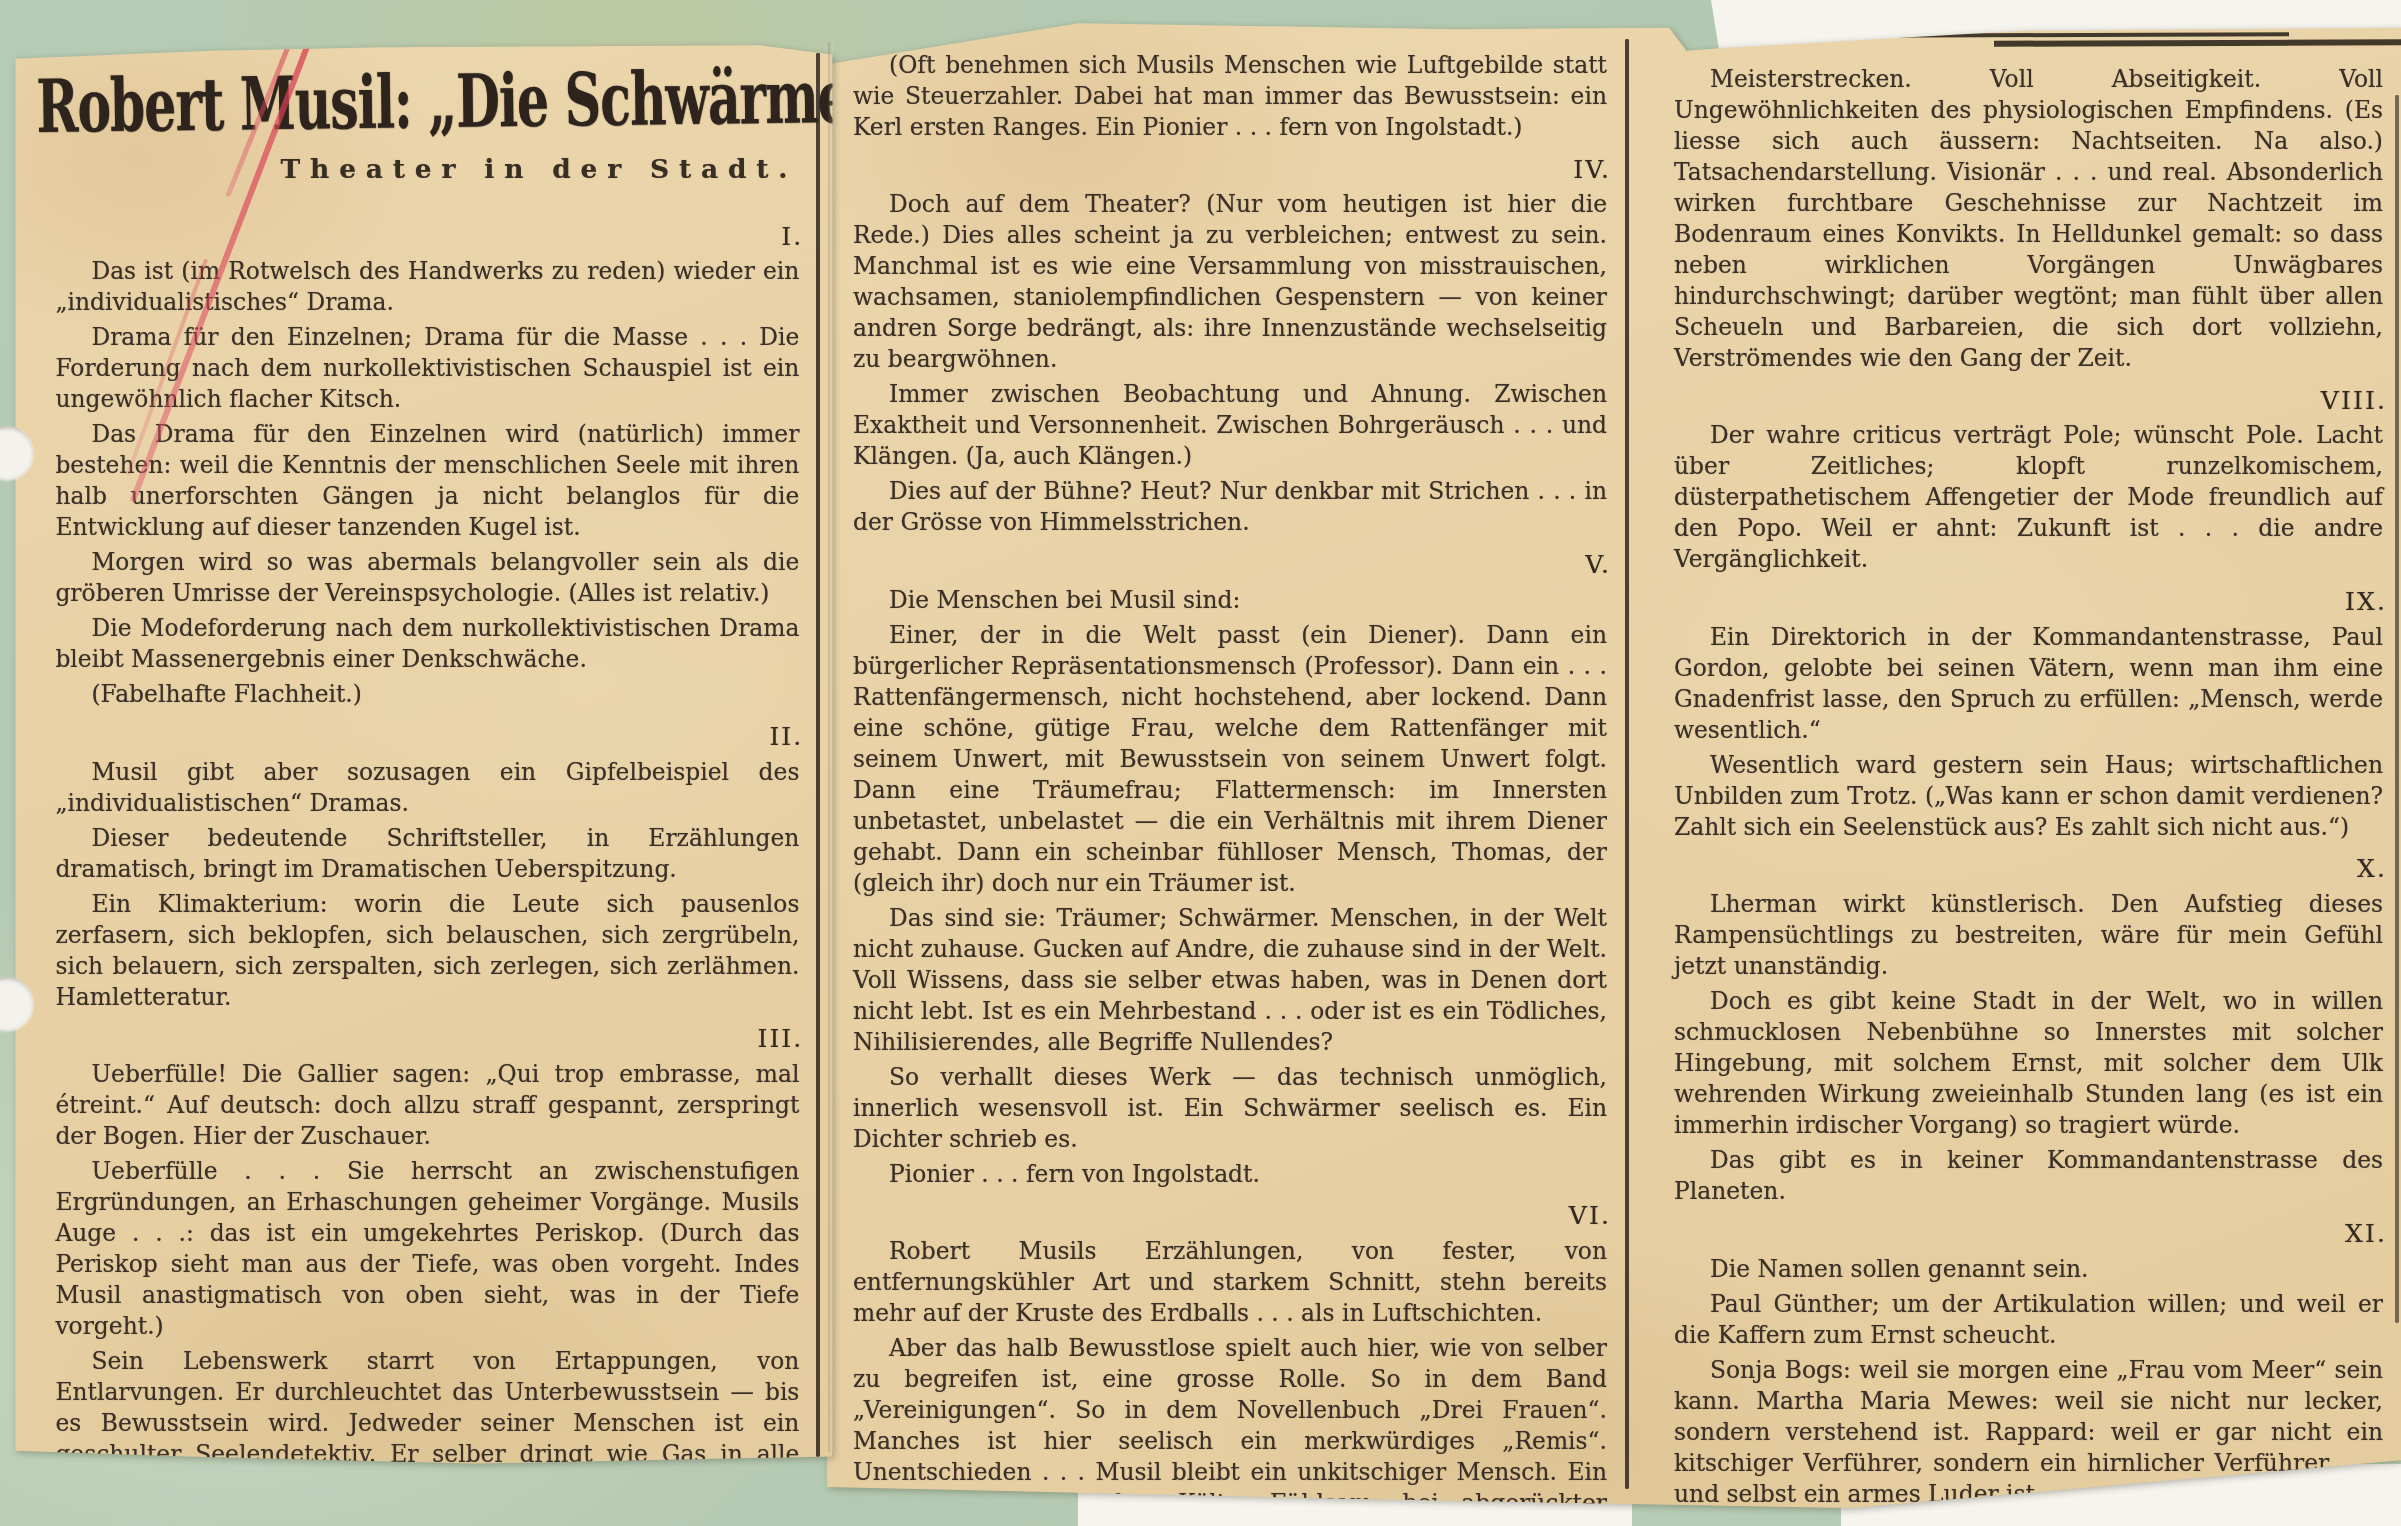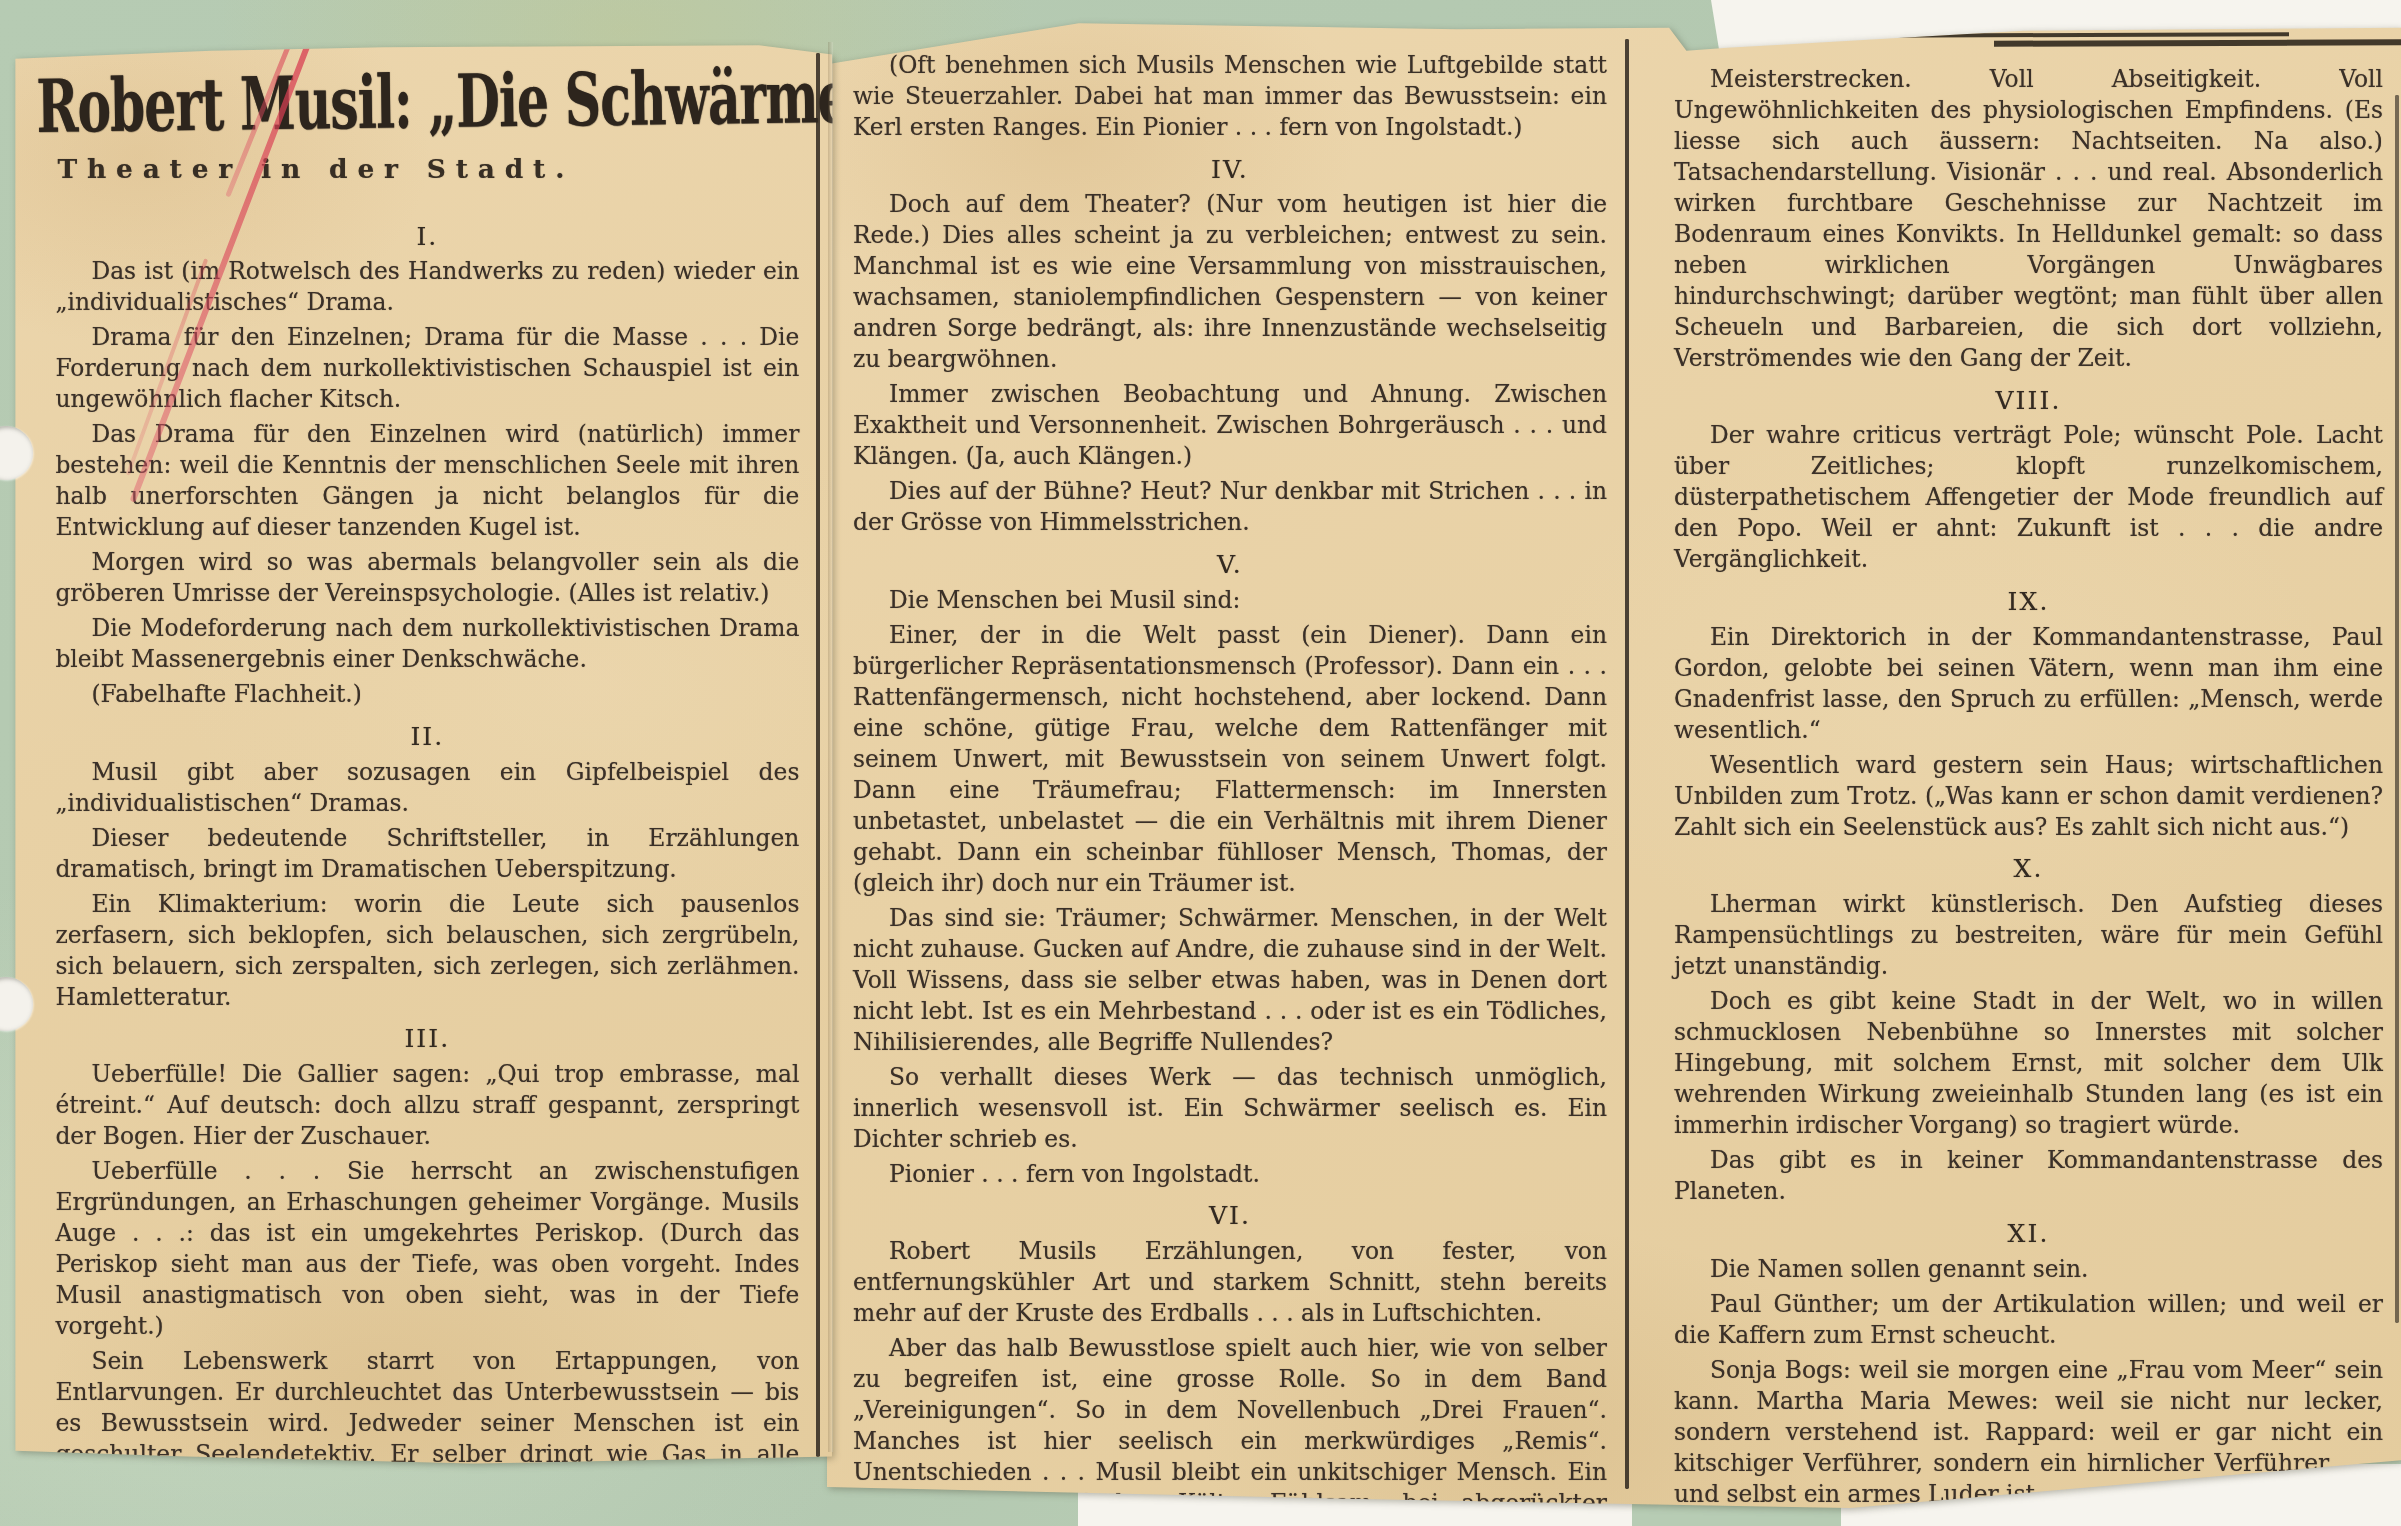--- a/index.html
+++ b/index.html
@@ -41,31 +41,31 @@
   
   .headline{
     position:absolute;left:21px;top:19.5px;width:1145px;
     transform:rotate(-.7deg) scaleX(.69);transform-origin:0 0;
     font-size:73px;font-weight:bold;color:#2d251d;white-space:nowrap;
     letter-spacing:-1.4px;
     text-shadow:0 0 1.4px rgba(45,37,29,.6), 0.7px 0.7px 0 rgba(45,37,29,.25);
   }
   .subtitle{
     position:absolute;left:42px;top:110px;width:740px;
-    text-align:left;font-size:26.5px;font-weight:bold;letter-spacing:9.8px;
+    text-align:right;font-size:26.5px;font-weight:bold;letter-spacing:9.8px;
     color:#372e24;text-shadow:0 0 1px rgba(55,46,36,.5);
   }
   
   .col{
     position:absolute;
     font-size:23.4px;line-height:31px;
     text-shadow:0 0 0.9px rgba(58,46,32,.55);
   }
   .para{text-indent:36px;text-align:justify;margin:4px;}
-  .sec{text-align:center;font-size:25px;margin:10.5px 0 4.9px;letter-spacing:2.1px;color:#332a21;}
+  .sec{text-align:right;font-size:25px;margin:10.5px 0 4.9px;letter-spacing:2.1px;color:#332a21;}
   #col1{left:36px;top:167px;width:752px;}
   #col2{left:22px;top:28px;width:762px;}
   #col3{left:843px;top:42px;width:717px;}
   
   .crayon{position:absolute;border-radius:4.2px;
     background:linear-gradient(to bottom, rgba(216,60,80,.75), rgba(224,90,110,.45));}
   #crayon1{left:202px;top:-14px;width:6.3px;height:489px;transform:rotate(21deg);}
   #crayon2{left:244px;top:-21px;width:4.9px;height:181px;transform:rotate(22deg);opacity:.8;}
   #crayon3{left:150px;top:209px;width:4.2px;height:230px;transform:rotate(20deg);opacity:.45;}
   

